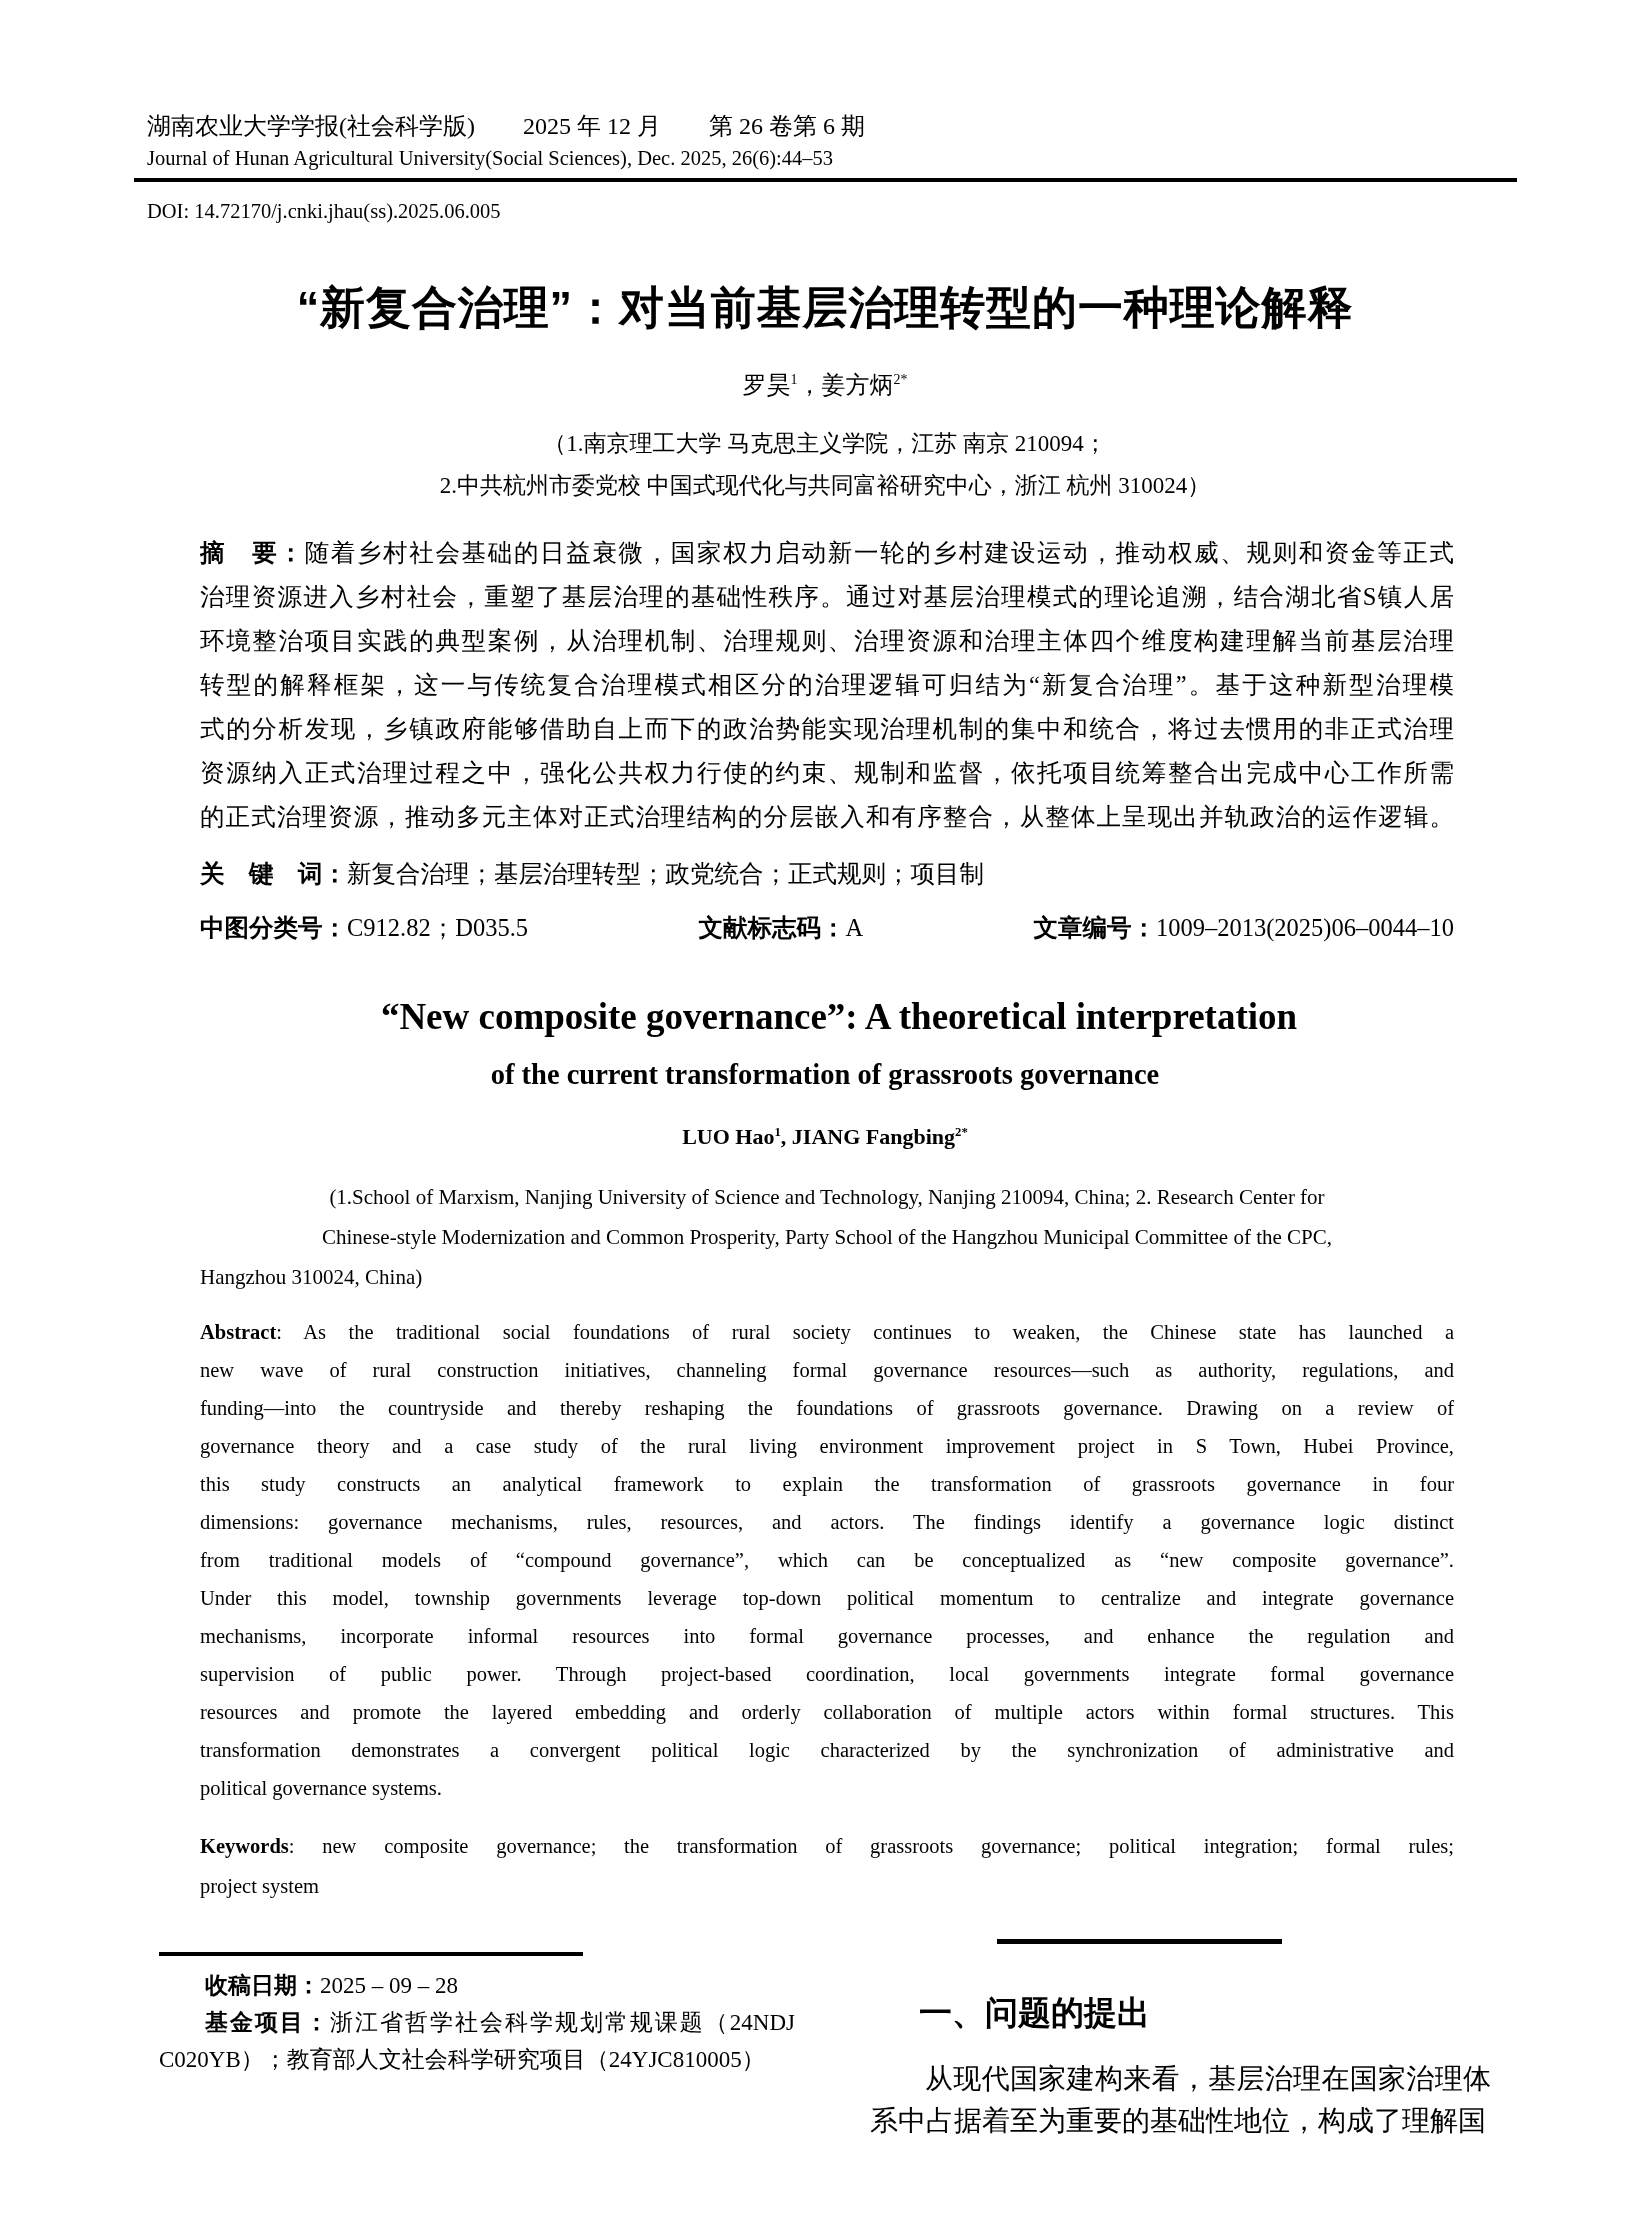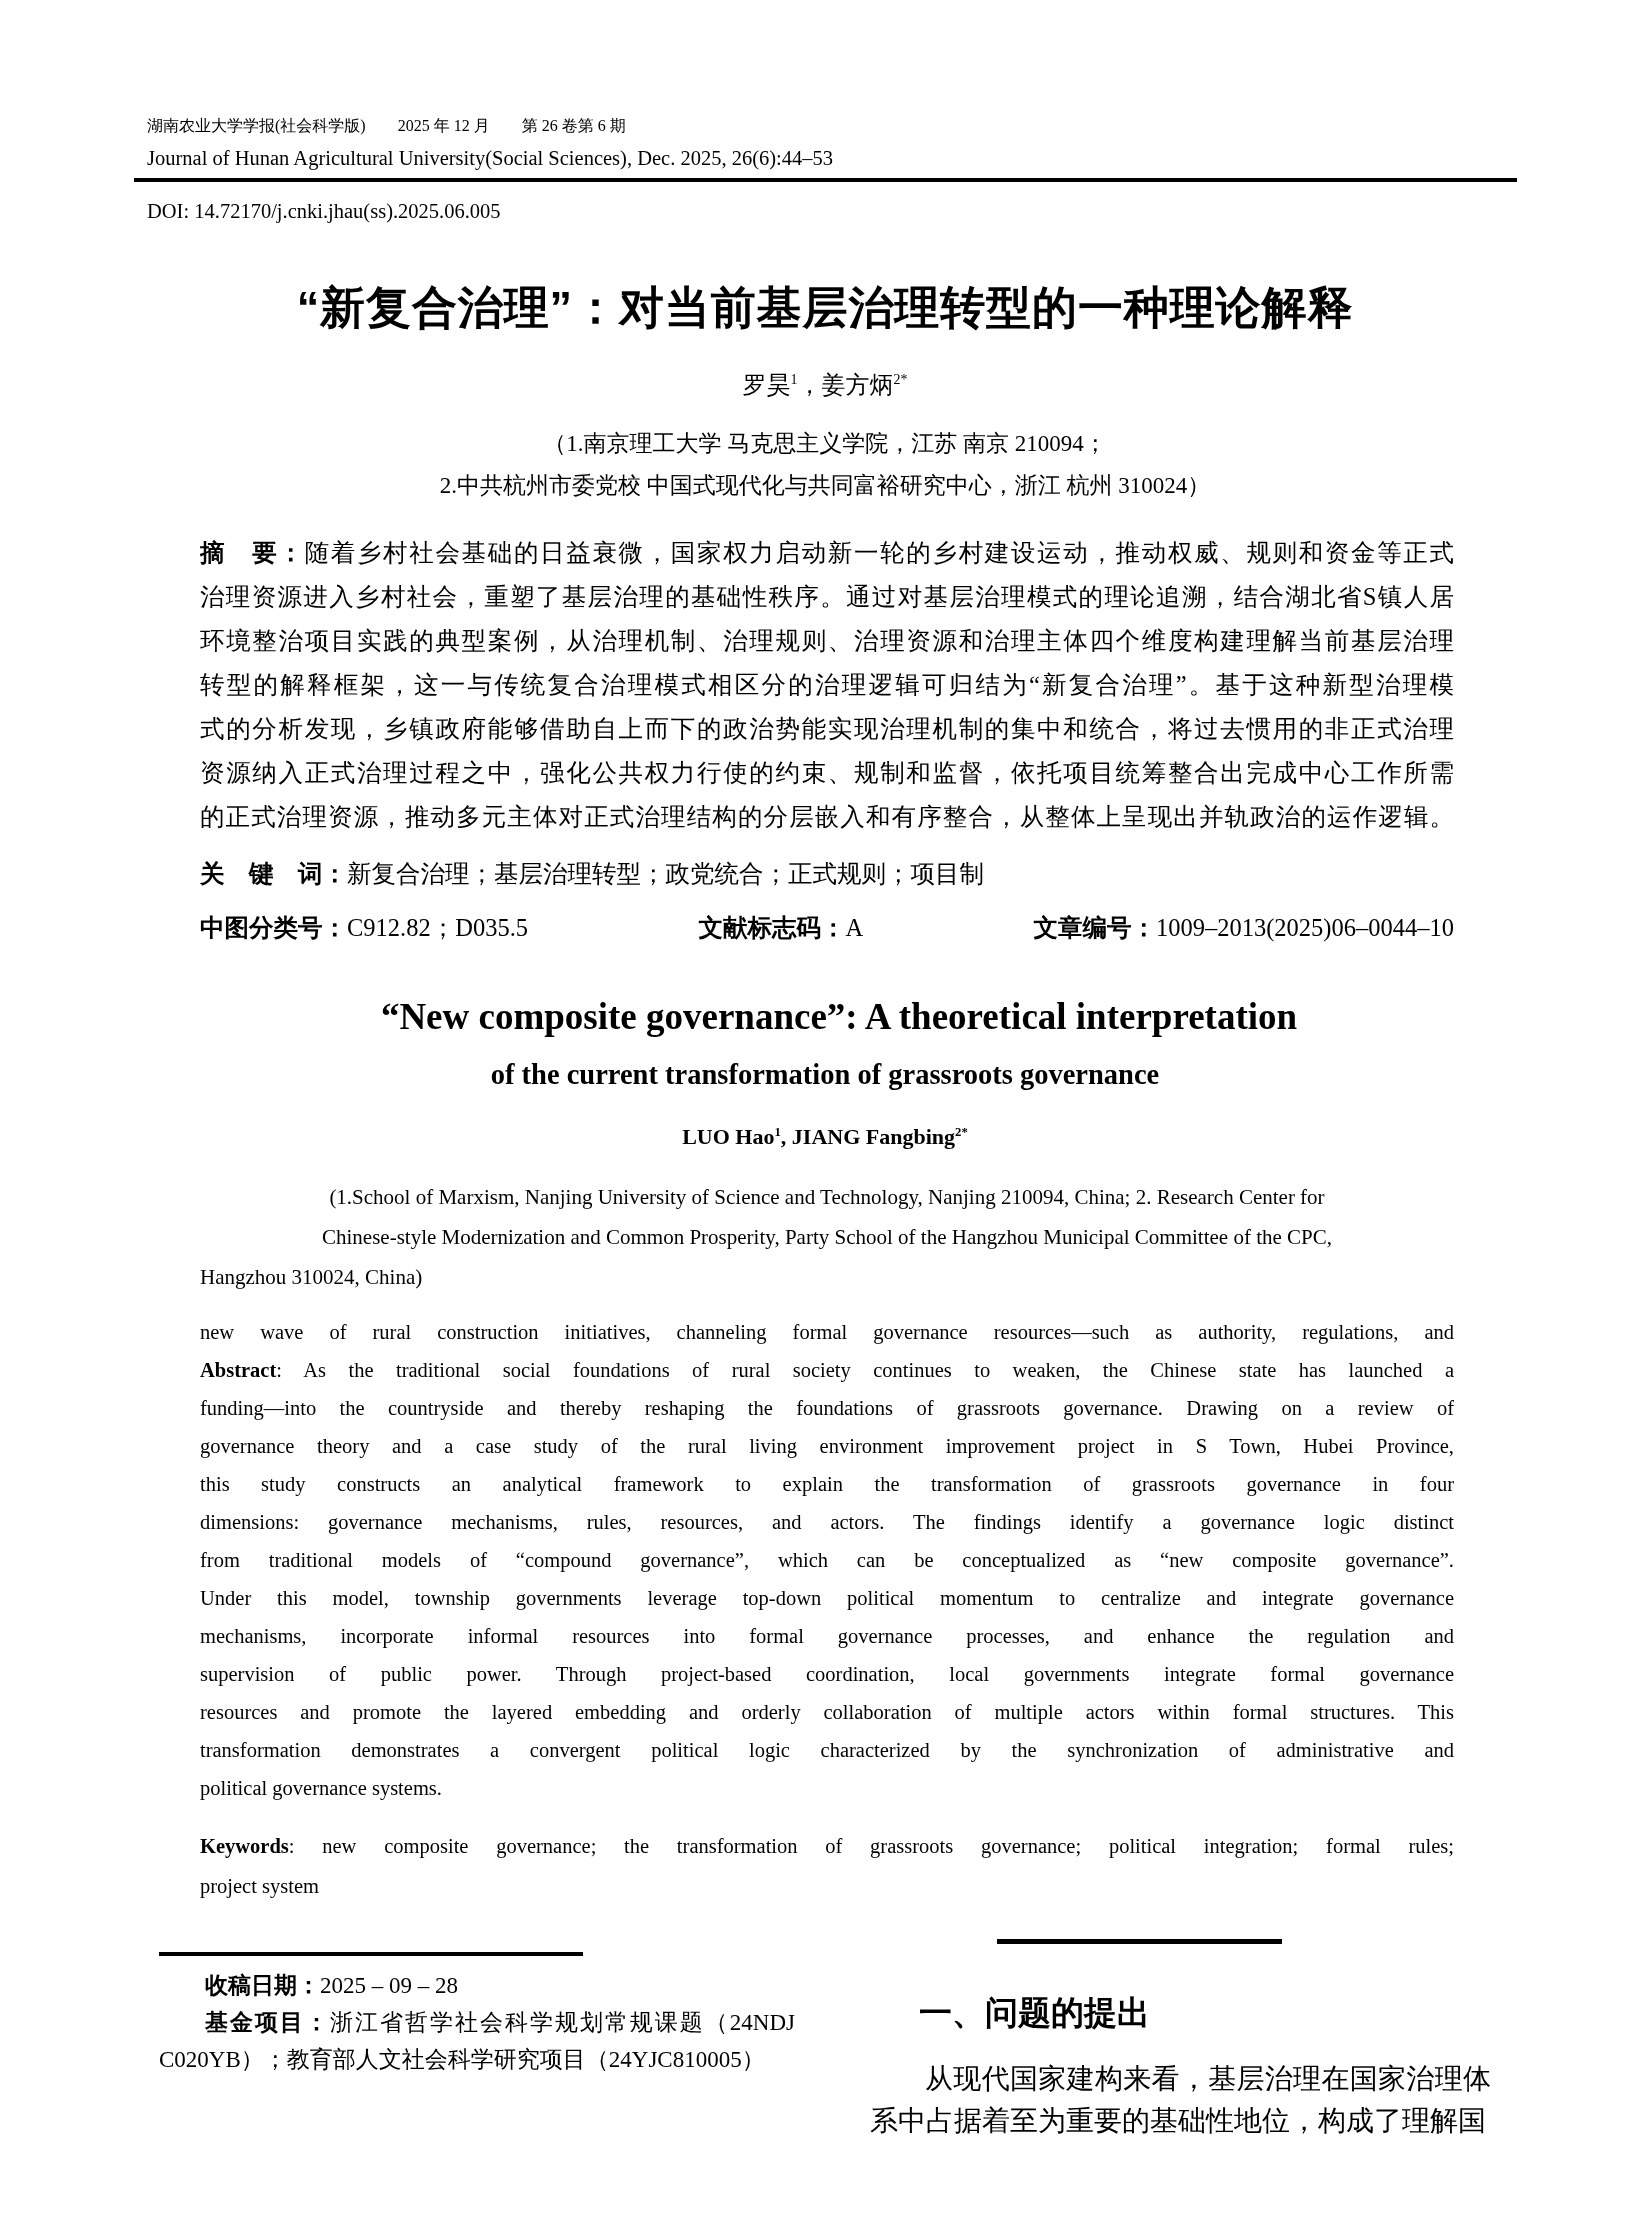--- a/index.html
+++ b/index.html
@@ -22,21 +22,21 @@
     text-align-last:justify;
     overflow:hidden;
     white-space:nowrap;
   }
   .lines:not(.just-all) .line:last-child{text-align-last:left;}
   .line.al{text-align-last:left !important;}
   .lab{font-family:"Liberation Sans", sans-serif;font-weight:700;text-align:center;}
   .en-lab .lab{font-family:"Liberation Serif", serif;font-weight:700;}
 
   
-  .jr-cn{top:108px;left:147px;font-size:16px;line-height:36px;text-align:right;}
+  .jr-cn{top:108px;left:147px;font-size:24px;line-height:36px;text-align:right;}
   .jr-en{top:140px;left:147px;font-size:20.5px;line-height:36px;}
   .hd-rule{top:178px;left:134px;width:1383px;height:4px;}
   .doi{top:193px;left:147px;font-size:20.5px;line-height:36px;}
 
   
   .ti-cn{top:281px;font-size:45px;line-height:53px;letter-spacing:0.9px;}
   .au-cn{top:365px;font-size:24px;line-height:41px;}
   .af-cn-1{top:423px;font-size:23px;line-height:42px;}
   .af-cn-2{top:465px;font-size:23px;line-height:42px;}
 
@@ -110,22 +110,22 @@
   <div class="abs centered ti-en-1">“New composite governance”: A theoretical interpretation</div>
   <div class="abs centered ti-en-2">of the current transformation of grassroots governance</div>
   <div class="abs centered au-en">LUO Hao<sup>1</sup>, JIANG Fangbing<sup>2*</sup></div>
   <div class="abs lines af-en">
       <div class="line">(1.School of Marxism, Nanjing University of Science and Technology, Nanjing 210094, China; 2. Research Center for</div>
       <div class="line">Chinese-style Modernization and Common Prosperity, Party School of the Hangzhou Municipal Committee of the CPC,</div>
       <div class="line">Hangzhou 310024, China)</div>
     </div>
 
   <div class="abs lines enabs en-lab">
+      <div class="line"><span class="lab">Abstract</span>: As the traditional social foundations of rural society continues to weaken, the Chinese state has launched a</div>
       <div class="line">new wave of rural construction initiatives, channeling formal governance resources—such as authority, regulations, and</div>
-      <div class="line"><span class="lab">Abstract</span>: As the traditional social foundations of rural society continues to weaken, the Chinese state has launched a</div>
       <div class="line">funding—into the countryside and thereby reshaping the foundations of grassroots governance. Drawing on a review of</div>
       <div class="line">governance theory and a case study of the rural living environment improvement project in S Town, Hubei Province,</div>
       <div class="line">this study constructs an analytical framework to explain the transformation of grassroots governance in four</div>
       <div class="line">dimensions: governance mechanisms, rules, resources, and actors. The findings identify a governance logic distinct</div>
       <div class="line">from traditional models of “compound governance”, which can be conceptualized as “new composite governance”.</div>
       <div class="line">Under this model, township governments leverage top-down political momentum to centralize and integrate governance</div>
       <div class="line">mechanisms, incorporate informal resources into formal governance processes, and enhance the regulation and</div>
       <div class="line">supervision of public power. Through project-based coordination, local governments integrate formal governance</div>
       <div class="line">resources and promote the layered embedding and orderly collaboration of multiple actors within formal structures. This</div>
       <div class="line">transformation demonstrates a convergent political logic characterized by the synchronization of administrative and</div>

